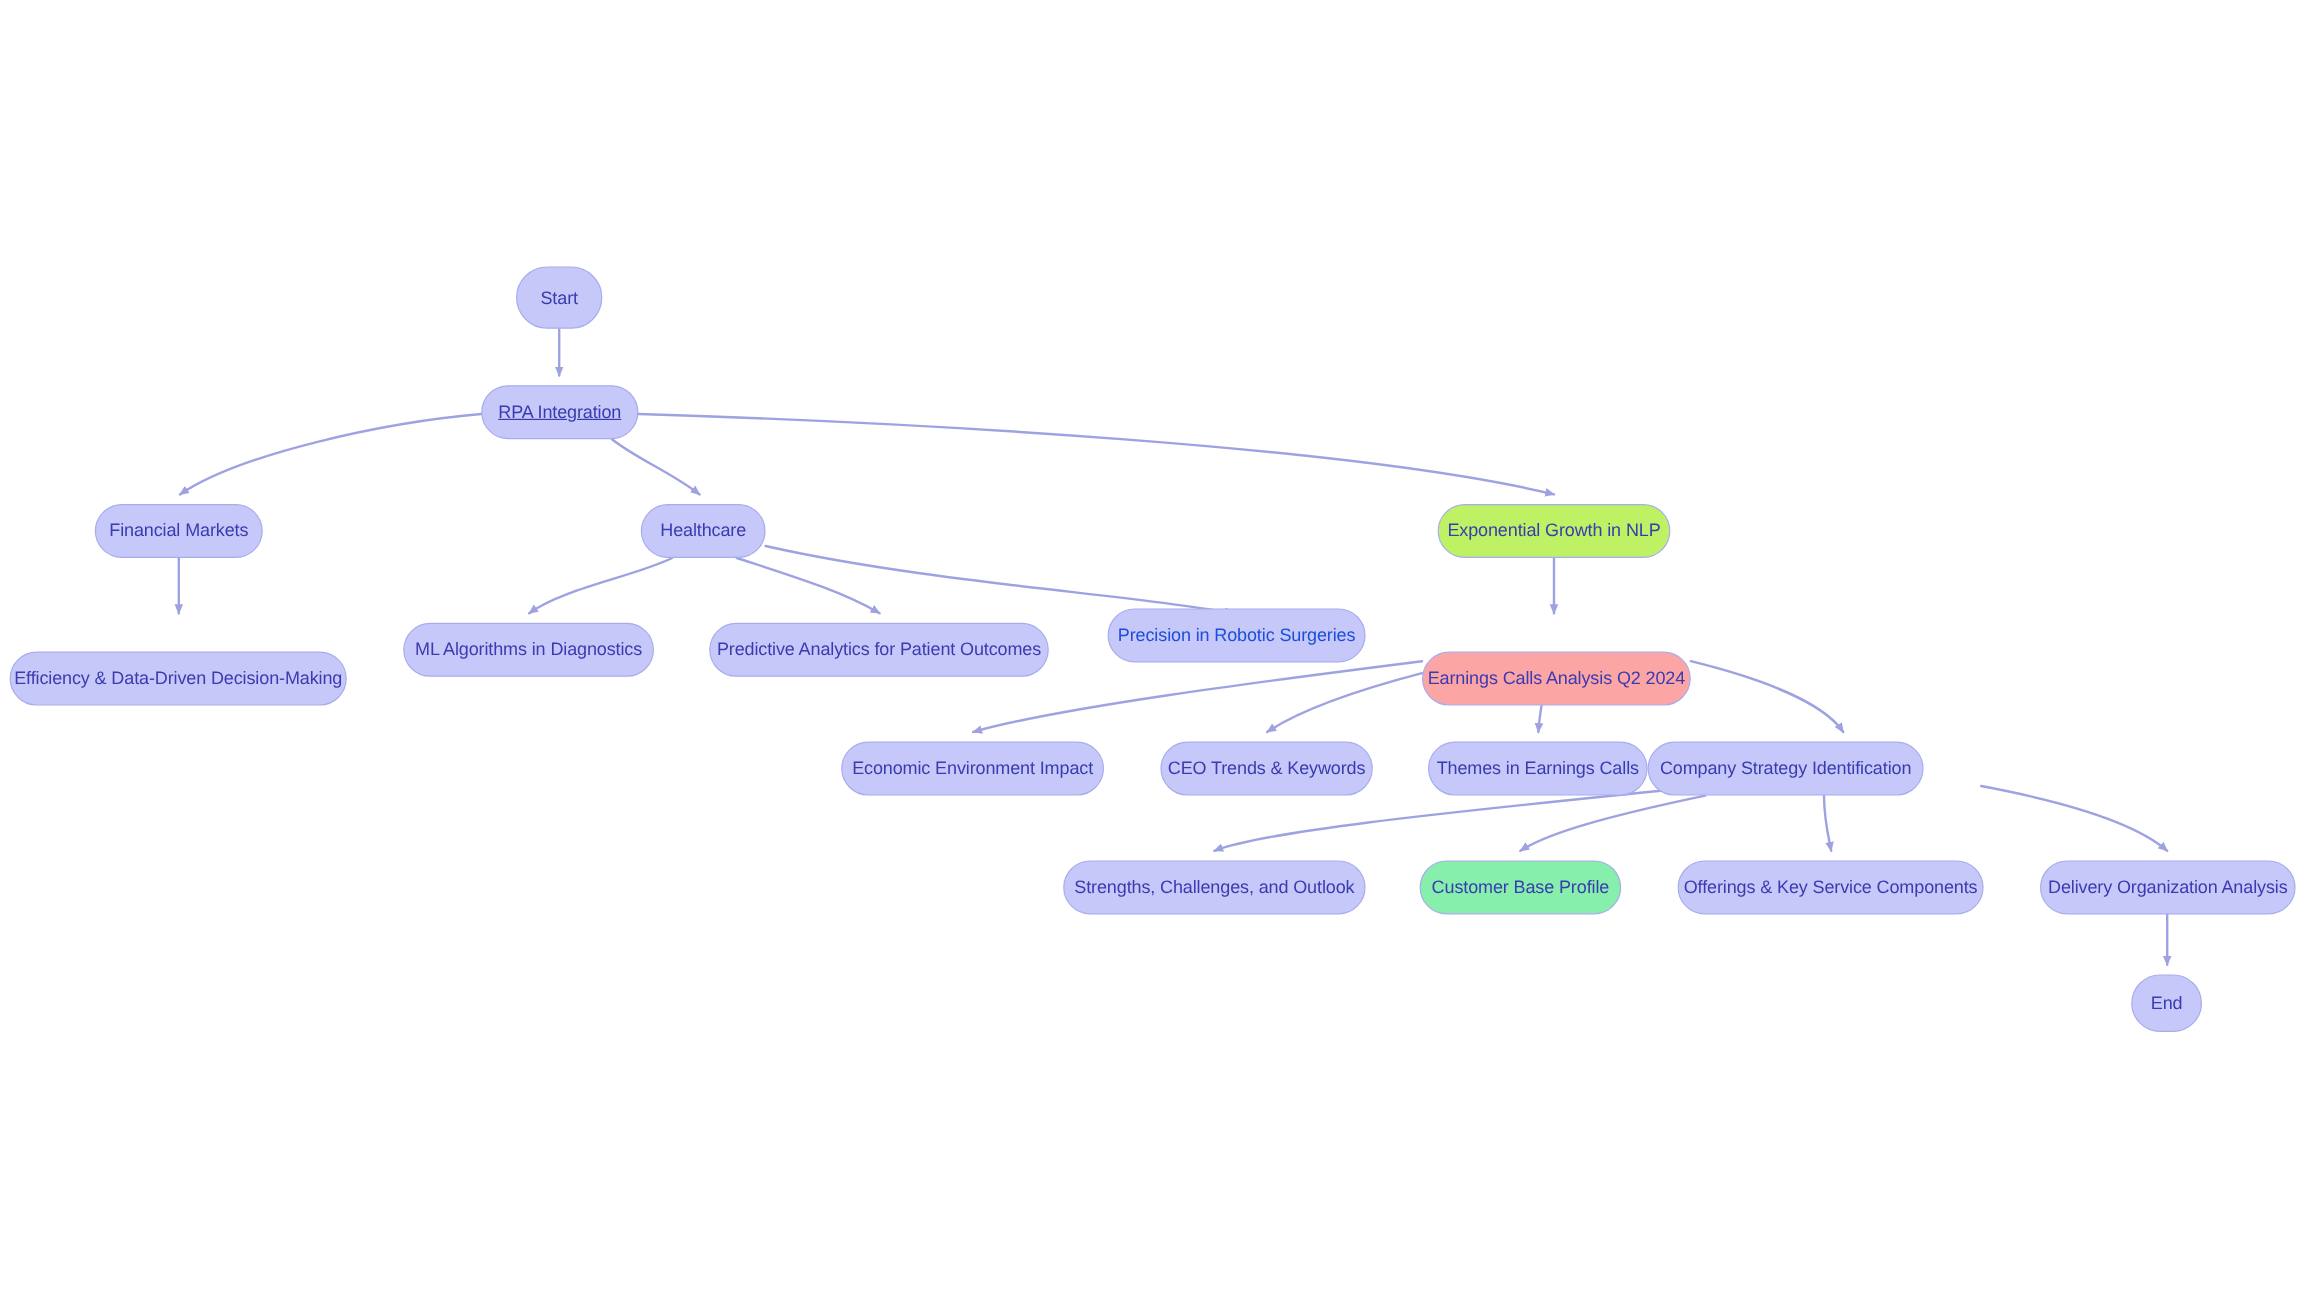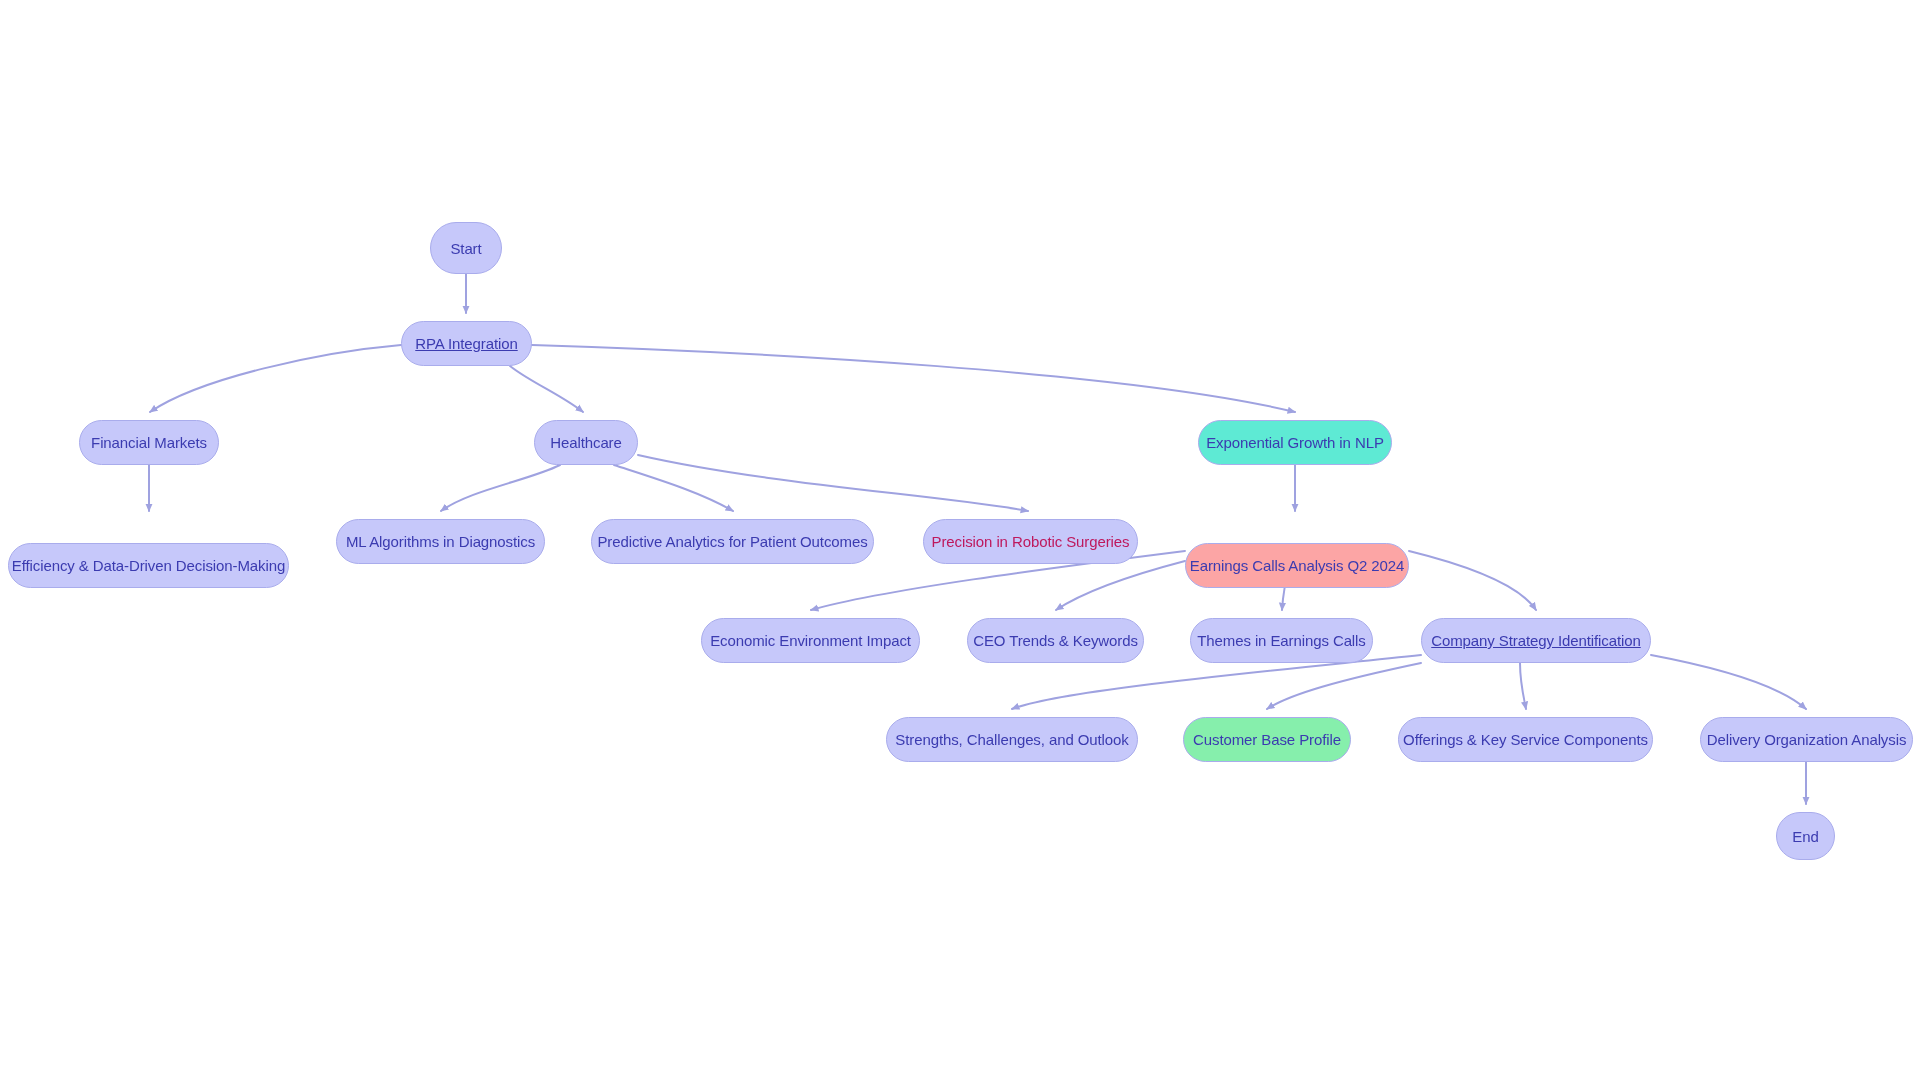--- a/index.html
+++ b/index.html
@@ -89,48 +89,48 @@
       </div>
       <div class="node" style="left: 401px; top: 321px; width: 131px; height: 45px; background: rgb(198, 200, 250); border-color: rgb(169, 172, 236); color: rgb(59, 59, 176); text-decoration: underline;">
         <span class="node-label">RPA Integration</span>
       </div>
       <div class="node" style="left: 79px; top: 420px; width: 140px; height: 45px; background: rgb(198, 200, 250); border-color: rgb(169, 172, 236); color: rgb(59, 59, 176);">
         <span class="node-label">Financial Markets</span>
       </div>
       <div class="node" style="left: 534px; top: 420px; width: 104px; height: 45px; background: rgb(198, 200, 250); border-color: rgb(169, 172, 236); color: rgb(59, 59, 176);">
         <span class="node-label">Healthcare</span>
       </div>
-      <div class="node" style="left: 1198px; top: 420px; width: 194px; height: 45px; background: #5eead4; border-color: rgb(169, 172, 236); color: rgb(59, 59, 176);">
+      <div class="node" style="left: 1198px; top: 420px; width: 194px; height: 45px; background: #bef264; border-color: rgb(169, 172, 236); color: rgb(59, 59, 176);">
         <span class="node-label">Exponential Growth in NLP</span>
       </div>
       <div class="node" style="left: 8px; top: 543px; width: 281px; height: 45px; background: rgb(198, 200, 250); border-color: rgb(169, 172, 236); color: rgb(59, 59, 176);">
         <span class="node-label">Efficiency &amp; Data-Driven Decision-Making</span>
       </div>
       <div class="node" style="left: 336px; top: 519px; width: 209px; height: 45px; background: rgb(198, 200, 250); border-color: rgb(169, 172, 236); color: rgb(59, 59, 176);">
         <span class="node-label">ML Algorithms in Diagnostics</span>
       </div>
       <div class="node" style="left: 591px; top: 519px; width: 283px; height: 45px; background: rgb(198, 200, 250); border-color: rgb(169, 172, 236); color: rgb(59, 59, 176);">
         <span class="node-label">Predictive Analytics for Patient Outcomes</span>
       </div>
-      <div class="node" style="left: 923px; top: 519px; width: 215px; height: 45px; background: rgb(198, 200, 250); border-color: rgb(169, 172, 236); color: #be185d;">
+      <div class="node" style="left: 923px; top: 507px; width: 215px; height: 45px; background: rgb(198, 200, 250); border-color: rgb(169, 172, 236); color: #1d4ed8;">
         <span class="node-label">Precision in Robotic Surgeries</span>
       </div>
       <div class="node" style="left: 1185px; top: 543px; width: 224px; height: 45px; background: #fca5a5; border-color: rgb(169, 172, 236); color: rgb(59, 59, 176);">
         <span class="node-label">Earnings Calls Analysis Q2 2024</span>
       </div>
       <div class="node" style="left: 701px; top: 618px; width: 219px; height: 45px; background: rgb(198, 200, 250); border-color: rgb(169, 172, 236); color: rgb(59, 59, 176);">
         <span class="node-label">Economic Environment Impact</span>
       </div>
       <div class="node" style="left: 967px; top: 618px; width: 177px; height: 45px; background: rgb(198, 200, 250); border-color: rgb(169, 172, 236); color: rgb(59, 59, 176);">
         <span class="node-label">CEO Trends &amp; Keywords</span>
       </div>
       <div class="node" style="left: 1190px; top: 618px; width: 183px; height: 45px; background: rgb(198, 200, 250); border-color: rgb(169, 172, 236); color: rgb(59, 59, 176);">
         <span class="node-label">Themes in Earnings Calls</span>
       </div>
-      <div class="node" style="left: 1421px; top: 618px; width: 230px; height: 45px; background: rgb(198, 200, 250); border-color: rgb(169, 172, 236); color: rgb(59, 59, 176); text-decoration: underline;">
+      <div class="node" style="left: 1373px; top: 618px; width: 230px; height: 45px; background: rgb(198, 200, 250); border-color: rgb(169, 172, 236); color: rgb(59, 59, 176);">
         <span class="node-label">Company Strategy Identification</span>
       </div>
       <div class="node" style="left: 886px; top: 717px; width: 252px; height: 45px; background: rgb(198, 200, 250); border-color: rgb(169, 172, 236); color: rgb(59, 59, 176);">
         <span class="node-label">Strengths, Challenges, and Outlook</span>
       </div>
       <div class="node" style="left: 1183px; top: 717px; width: 168px; height: 45px; background: #86efac; border-color: rgb(169, 172, 236); color: rgb(59, 59, 176);">
         <span class="node-label">Customer Base Profile</span>
       </div>
       <div class="node" style="left: 1398px; top: 717px; width: 255px; height: 45px; background: rgb(198, 200, 250); border-color: rgb(169, 172, 236); color: rgb(59, 59, 176);">
         <span class="node-label">Offerings &amp; Key Service Components</span>

